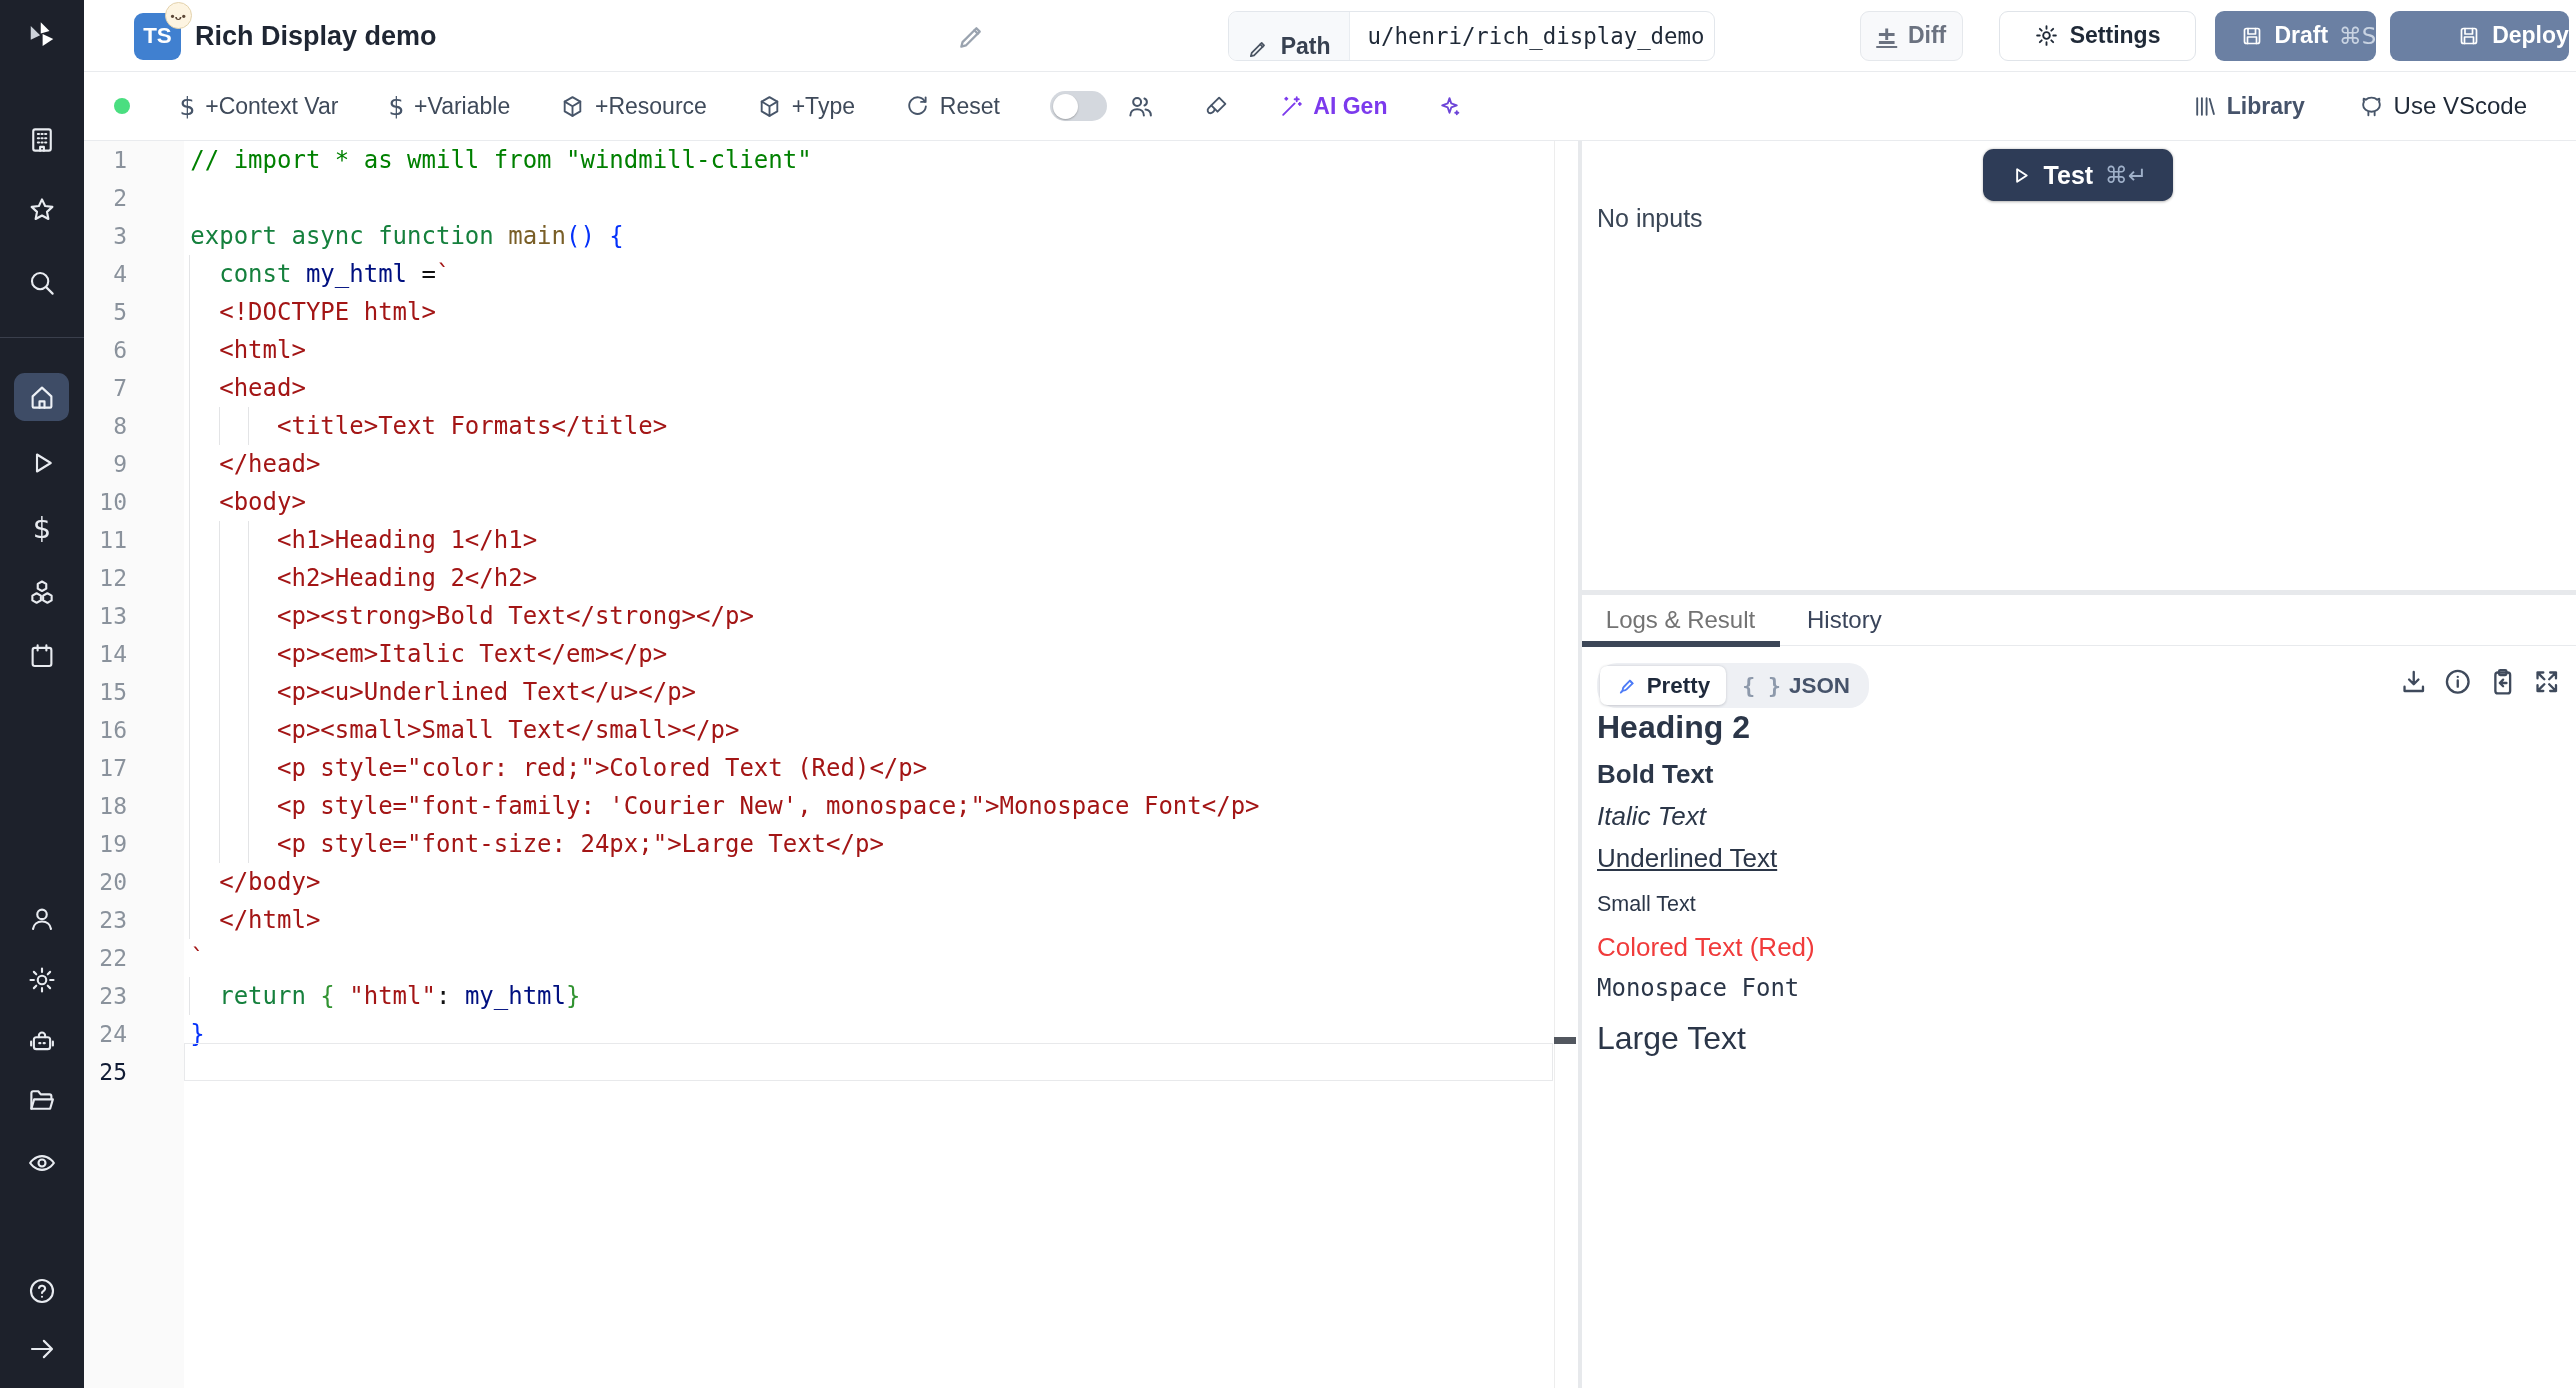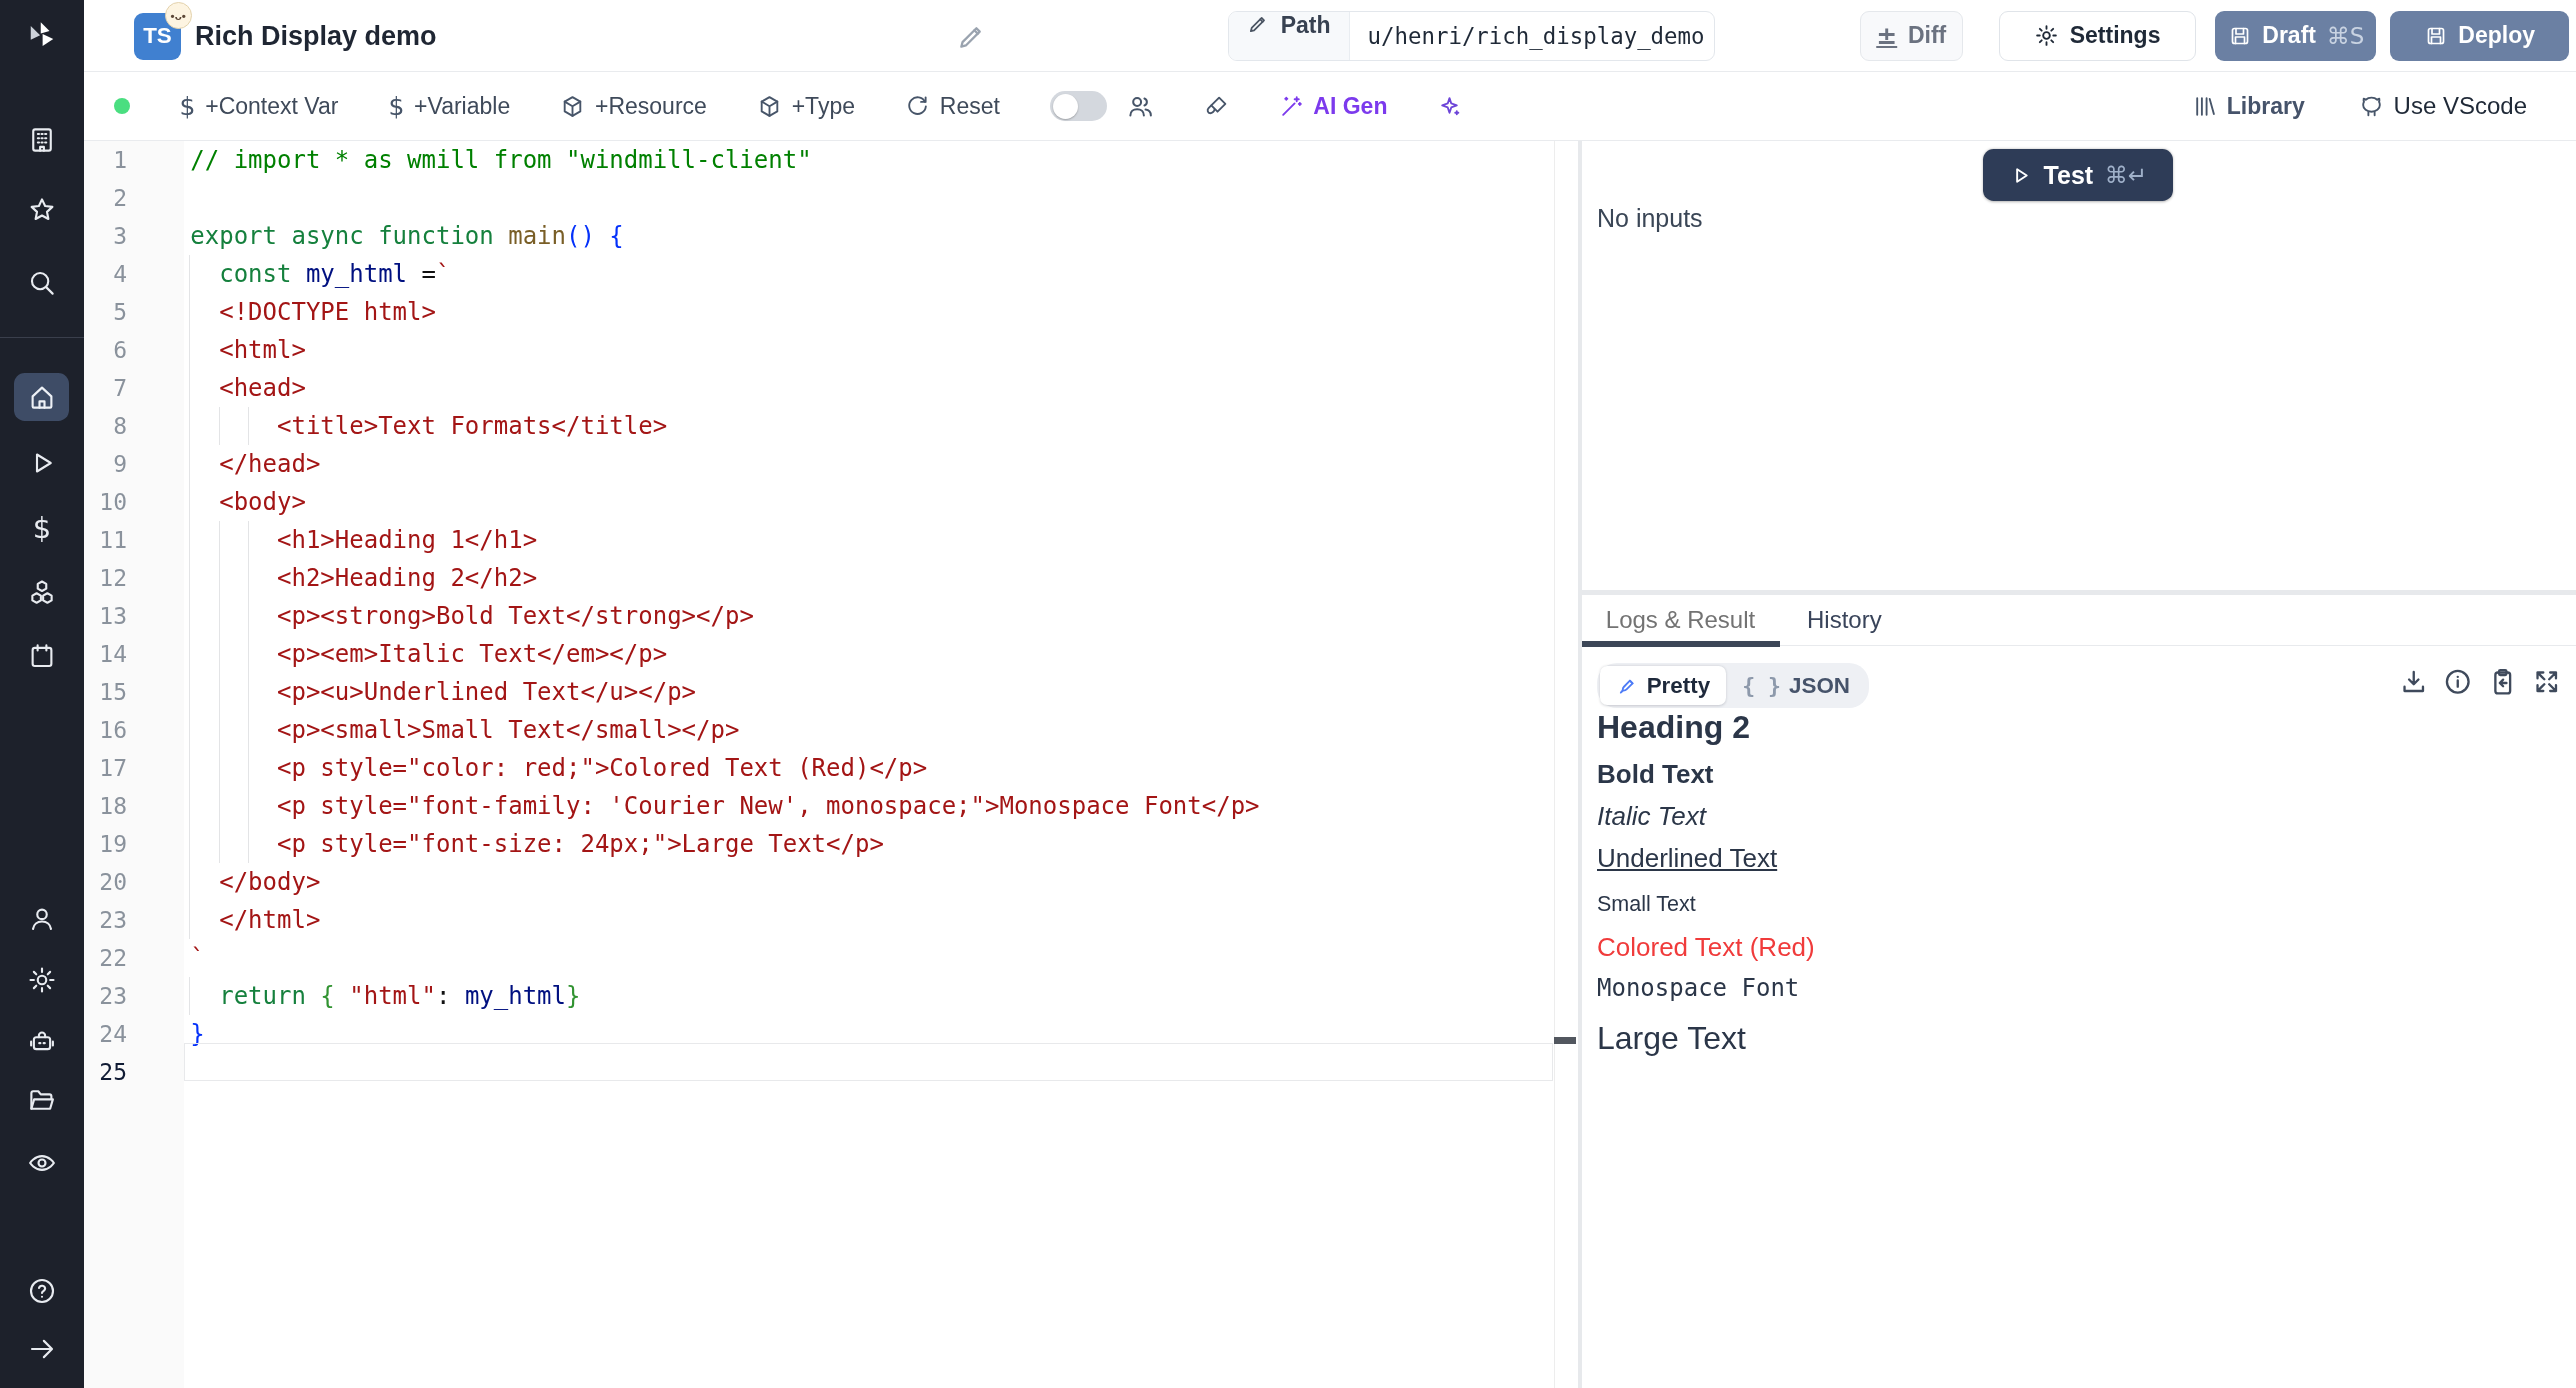--- a/index.html
+++ b/index.html
@@ -17,31 +17,31 @@
   .rail-dollar { font-family:"DejaVu Sans", sans-serif; color:#e8ebf0; font-size:29px; font-weight:400; }
 
   
   .header { position:absolute; left:84px; top:0; width:2492px; height:72px; background:#fff; border-bottom:0.9px solid #e9ebee; z-index:20; }
   .lang-badge { position:absolute; left:50px; top:12.5px; width:47px; height:47px; border-radius:9px; background:#4080d0; color:#fff; font-weight:700; font-size:22.4px; display:flex; align-items:center; justify-content:center; }
   .lang-badge .bun { position:absolute; right:-10.7px; top:-10.7px; width:27px; height:27px; border-radius:50%; background:#fdf4e1; border:0.9px solid #e3d2ac; display:flex; align-items:center; justify-content:center; font-size:11.6px; color:#5b4636; }
   .hdr-title { position:absolute; left:111px; top:0; height:72px; display:flex; align-items:center; font-size:27px; font-weight:700; color:#1f2633; }
   .hdr-pencil { position:absolute; left:872px; top:19.7px; width:32px; height:32px; }
   .hdr-pencil svg { stroke:#9aa3af; fill:none; stroke-width:1.7; stroke-linecap:round; stroke-linejoin:round; width:32px; height:32px; }
   .path-group { position:absolute; left:1144px; top:10.7px; width:487px; height:50px; border:0.9px solid #e3e7ec; border-radius:9px; display:flex; overflow:hidden; background:#fff; }
-  .path-left { display:flex; align-items:flex-start; gap:10.7px; padding:0 18px; background:#f7f9fb; border-right:0.9px solid #e9edf1; }
+  .path-left { display:flex; align-items:flex-end; gap:10.7px; padding:0 18px; background:#f7f9fb; border-right:0.9px solid #e9edf1; }
   .path-left svg { stroke:#4b5563; fill:none; stroke-width:1.8; stroke-linecap:round; stroke-linejoin:round; width:23px; height:23px; }
   .path-left span { font-size:23px; font-weight:600; color:#374151; }
   .path-right { display:flex; align-items:center; padding:0 18px; font-family:"DejaVu Sans Mono", monospace; font-size:22.4px; color:#1f2937; }
   .hdr-buttons { position:absolute; right:7.2px; top:10.7px; display:flex; align-items:center; }
   .btn { height:50px; border-radius:9px; display:flex; align-items:center; justify-content:center; gap:10.7px; font-size:23px; font-weight:600; }
   .btn-diff { width:103px; background:#f8f9fb; border:0.9px solid #e5e8ec; color:#6b7280; margin-right:36px; }
   .btn-diff .pm { font-family:"DejaVu Sans", sans-serif; font-size:25px; text-decoration:underline; }
   .btn-settings { width:197px; background:#fff; border:0.9px solid #e0e4e9; color:#1f2937; margin-right:19.7px; }
   .btn-settings svg { stroke:#1f2937; fill:none; stroke-width:1.8; stroke-linecap:round; width:25px; height:25px; }
-  .btn-slate { background:#6b80a3; color:#fff; border:none; }
+  .btn-slate { background:#6b80a3; color:#fff; border:none;justify-content:flex-end; }
   .btn-draft { width:161px; margin-right:13.4px; }
   .btn-deploy { width:179px; }
   .btn-slate svg { stroke:#fff; fill:none; stroke-width:1.7; stroke-linecap:round; stroke-linejoin:round; width:24px; height:24px; }
   .kbd { color:#c9d3e2; font-weight:500; font-family:"DejaVu Sans", sans-serif; }
 
   
   .toolbar { position:absolute; left:84px; top:72px; width:2492px; height:69px; background:#fff; border-bottom:0.9px solid #e9ebee; display:flex; align-items:center; padding:0 49px 0 29.5px; gap:50px; z-index:20; }
   .tb-item { display:flex; align-items:center; gap:9.8px; font-size:23px; font-weight:500; color:#3f4a5a; white-space:nowrap; }
   .tb-item svg { stroke:#475569; fill:none; stroke-width:1.8; stroke-linecap:round; stroke-linejoin:round; width:25px; height:25px; }
   .tb-dollar { font-family:"DejaVu Sans", sans-serif; font-size:25px; color:#475569; font-weight:400; }

